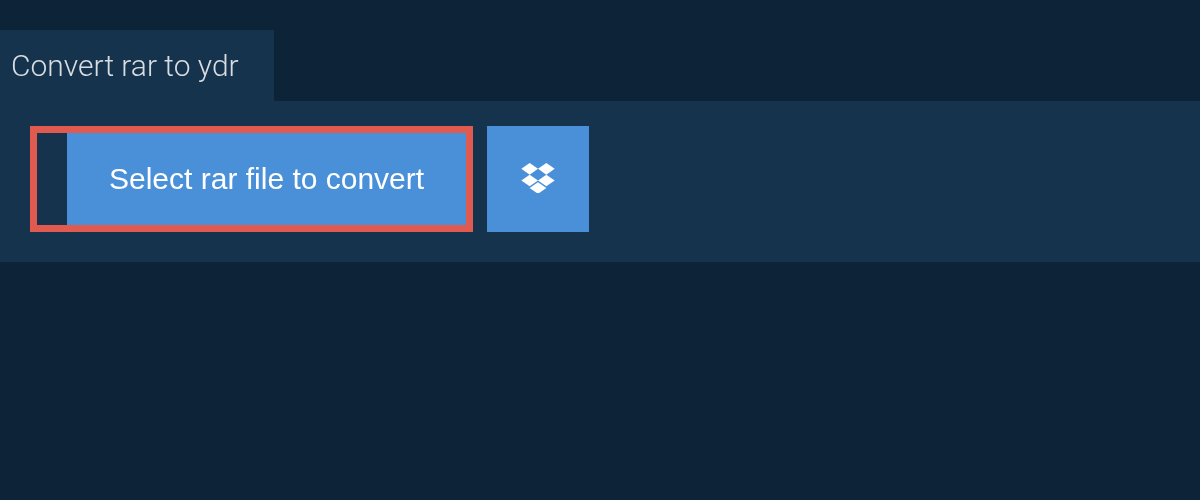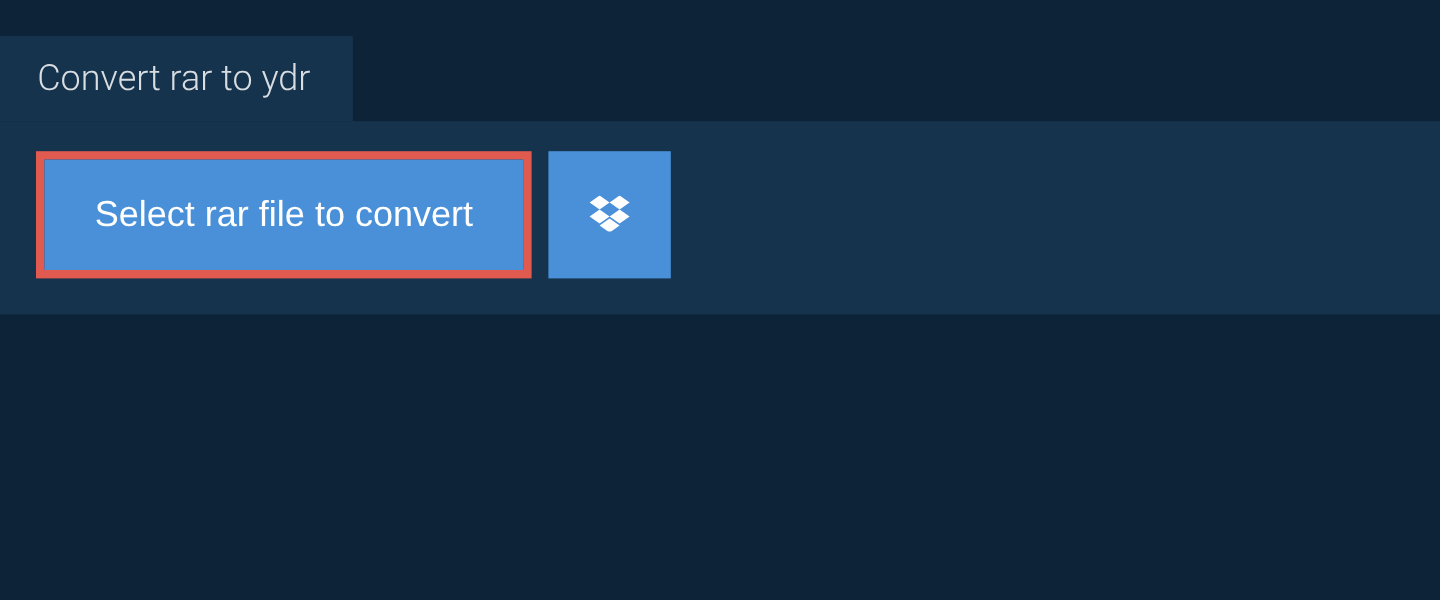--- a/index.html
+++ b/index.html
@@ -16,36 +16,37 @@
     }
     .tab-container {
       padding-top: 30px;
     }
     .tab {
       display: inline-block;
       background: #16334d;
       color: #d8dde2;
       font-size: 30px;
       font-weight: 300;
-      padding: 18px 35px 18px 31px;
+      padding: 18px 35px 18px 11px;
       margin-left: 0;
     }
     .panel {
       background: #16334d;
       padding: 25px 30px 30px 30px;
       margin-top: 0;
     }
     .button-row {
       display: flex;
       gap: 14px;
       align-items: stretch;
     }
     .select-button-wrapper {
       border: 7px solid #e05a4f;
       display: inline-block;
+      padding-left: 30px;
     }
     .select-button {
       background: #4a90d9;
       color: #ffffff;
       font-size: 30px;
       font-weight: 300;
       padding: 28px 42px;
       border: none;
       cursor: pointer;
       display: inline-block;

